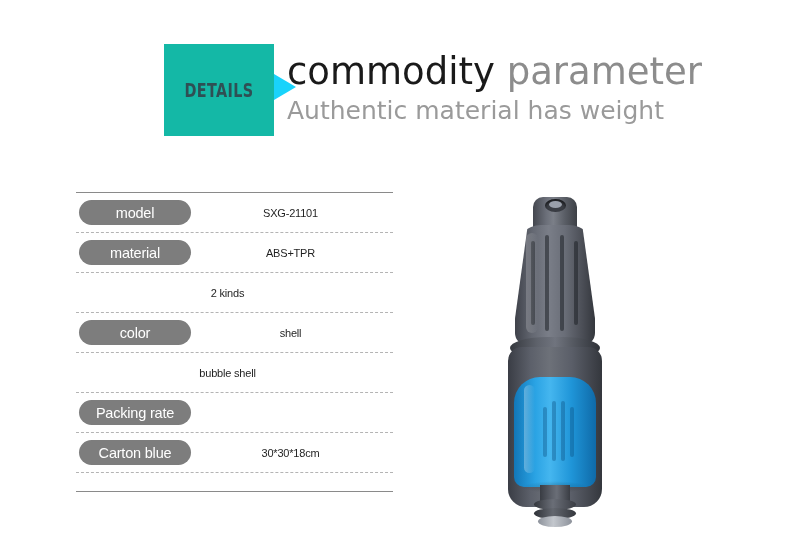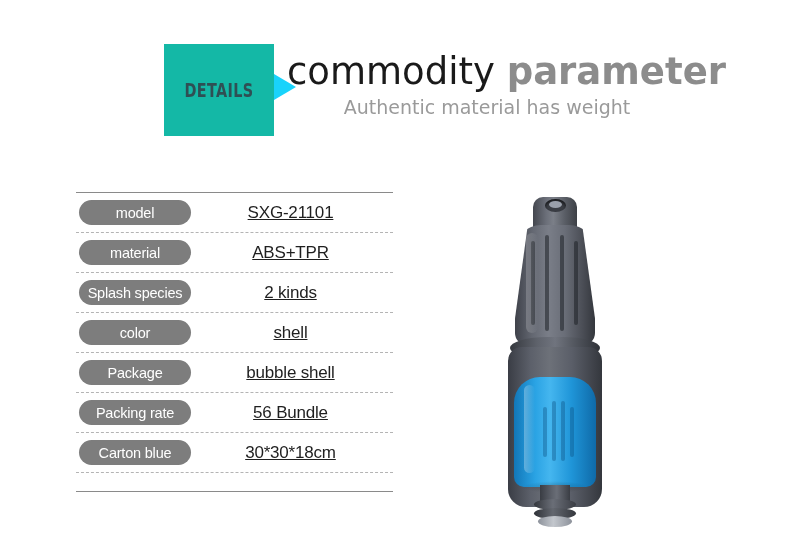--- a/index.html
+++ b/index.html
@@ -49,28 +49,27 @@
     left:123px; top:6px;
     width:400px;
   }
   #title-line{
     font-size:37px;
     line-height:44px;
     white-space:nowrap;
     font-family:"DejaVu Sans", sans-serif;
   }
   #title-main{ color:#1a1a1a; font-weight:normal; }
-  #title-sub{  color:#8c8c8c; font-weight:bold; }
+  #title-sub{  color:#8c8c8c; font-weight:normal; }
   #subtitle{
     margin-top:2px;
-    font-size:19px;
+    font-size:25px;
     color:#9a9a9a;
     white-space:nowrap;
     font-family:"DejaVu Sans", sans-serif;
-    text-align:center;
   }
 
   
   #spec-table{
     position:absolute;
     left:76px; top:192px;
     width:317px;
     border-top:1.5px solid #8a8a8a;
     border-bottom:1.5px solid #8a8a8a;
     box-sizing:border-box;
@@ -101,26 +100,25 @@
     display:flex;
     align-items:center;
     justify-content:center;
     font-size:14.5px;
     white-space:nowrap;
     letter-spacing:-0.2px;
   }
   .spec-value{
     flex:1;
     text-align:center;
-    font-size:17px;
+    font-size:11px;
     color:#1f1f1f;
     white-space:nowrap;
     padding-right:14px;
     letter-spacing:-0.2px;
-    text-decoration:underline;
   }
 
   
   #product{
     position:absolute;
     left:470px; top:185px;
     width:200px; height:340px;
   }
   .pz{position:absolute;}
 
@@ -244,45 +242,38 @@
   </div>
 
   <div class="spec-row">
     <div class="spec-label-cell">
       <div class="spec-pill">material</div>
     </div>
     <div class="spec-value">ABS+TPR</div>
   </div>
 
   <div class="spec-row">
-    <div class="spec-label-cell">
-      <div class="spec-pill">Splash species</div>
-    </div>
     <div class="spec-value">2 kinds</div>
   </div>
 
   <div class="spec-row">
     <div class="spec-label-cell">
       <div class="spec-pill">color</div>
     </div>
     <div class="spec-value">shell</div>
   </div>
 
   <div class="spec-row">
-    <div class="spec-label-cell">
-      <div class="spec-pill">Package</div>
-    </div>
     <div class="spec-value">bubble shell</div>
   </div>
 
   <div class="spec-row">
     <div class="spec-label-cell">
       <div class="spec-pill">Packing rate</div>
     </div>
-    <div class="spec-value">56 Bundle</div>
   </div>
 
   <div class="spec-row">
     <div class="spec-label-cell">
       <div class="spec-pill">Carton blue</div>
     </div>
     <div class="spec-value">30*30*18cm</div>
   </div>
 
 </div>

